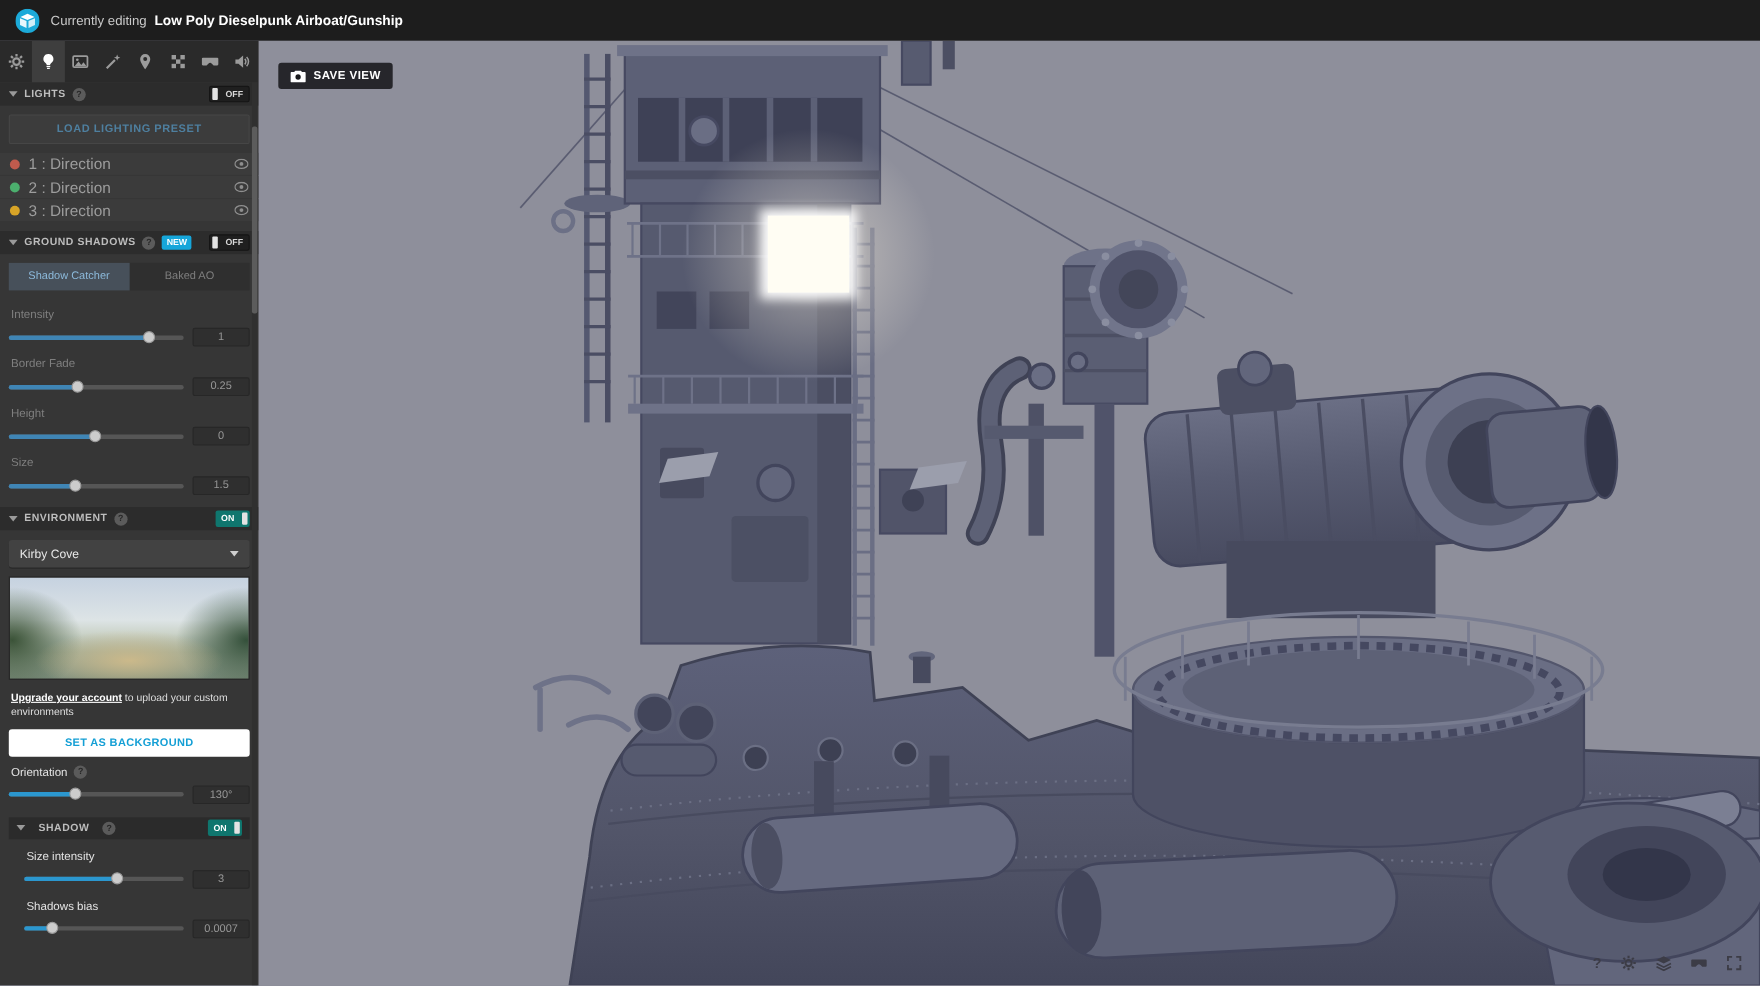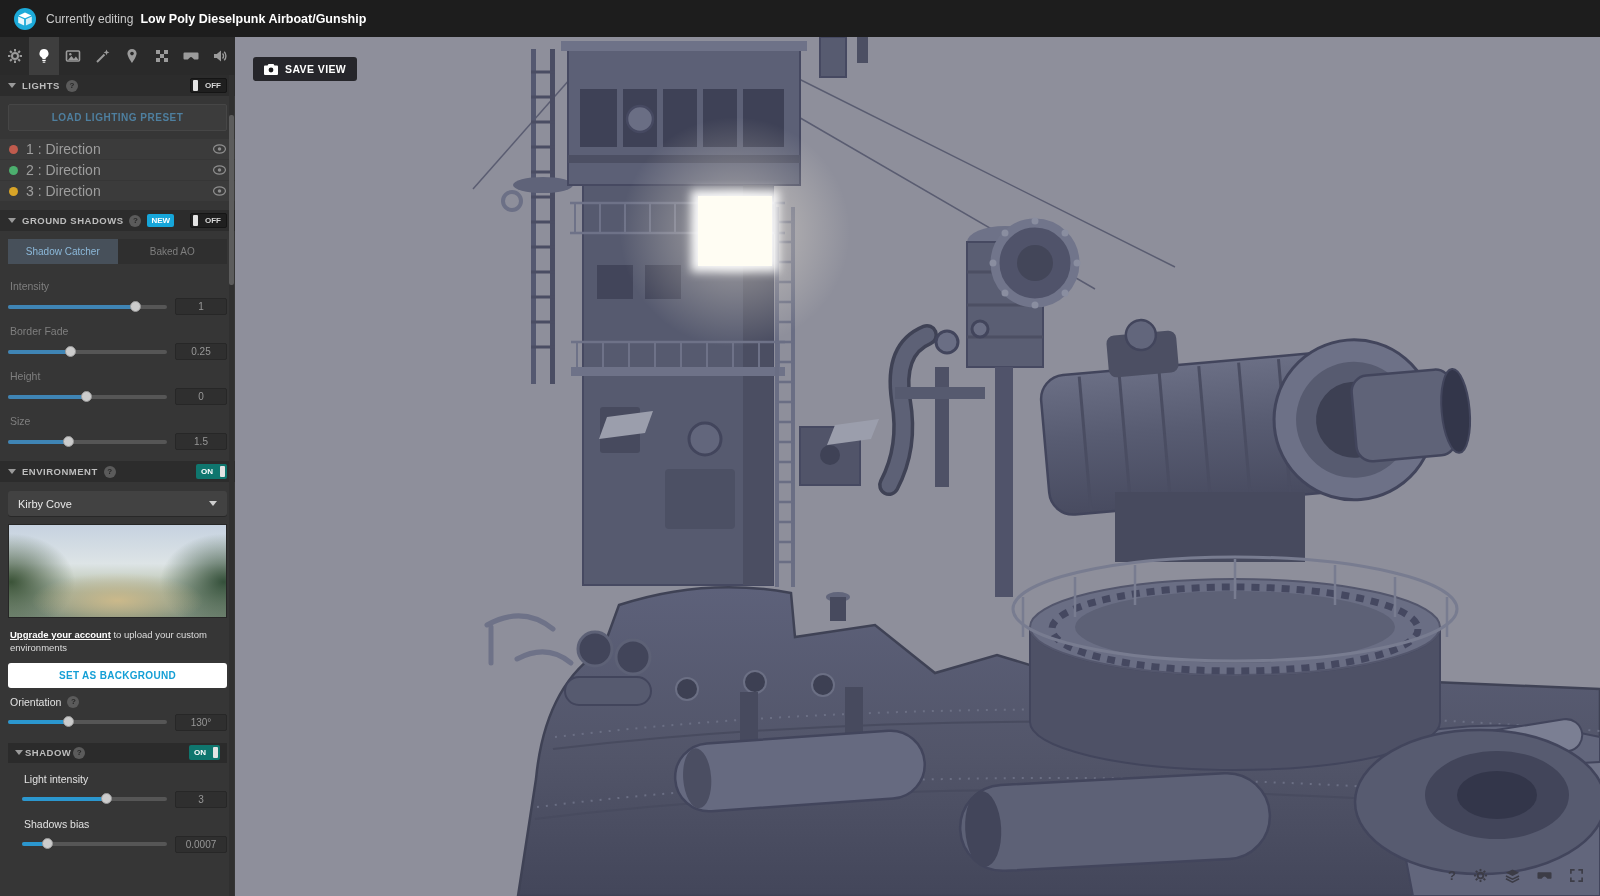--- a/index.html
+++ b/index.html
@@ -84,21 +84,21 @@
       radial-gradient(ellipse 42% 75% at 99% 62%, #34503a 0%, rgba(52,80,58,0) 70%),
       linear-gradient(to bottom, #c6d2e0 0%, #dde4e6 42%, #ccd4ca 55%, #9cab9a 74%, #7e8f7e 100%);
   }
   .upgrade-text { margin:10px 10px 8px 10px; font-size:9.5px; color:#dedede; line-height:1.4; flex:0 0 auto; }
   .upgrade-link { font-weight:bold; text-decoration:underline; color:#ffffff; cursor:pointer; }
   .setbg-btn { margin:0 8px; height:25px; background:#ffffff; border-radius:3px; color:#149fd5; font-size:10px;
                font-weight:bold; letter-spacing:.3px; display:flex; align-items:center; justify-content:center;
                cursor:pointer; flex:0 0 auto; }
 
   .sub-header { margin:10px 8px 2px 8px; height:20px; background:#2b2b2b; display:flex; align-items:center;
-                padding:0 7px; gap:2px; flex:0 0 auto; }
+                padding:0 7px; gap:12px; flex:0 0 auto; }
   .indent { margin-left:22px; }
 
   .scroll-track { position:absolute; top:38px; right:1px; width:5px; bottom:0; background:#303030; }
   .scroll-thumb { position:absolute; top:40px; right:0; width:5px; height:170px; background:#5c5c5c; border-radius:2px; cursor:grab; }
 
   
   .viewport { position:absolute; left:235px; top:37px; width:1365px; height:859px; background:#8e8f9b; overflow:hidden; }
   .model-svg { position:absolute; left:0; top:0; width:1365px; height:859px; }
 
   .save-view { position:absolute; left:18px; top:20px; display:flex; align-items:center; gap:7px;
@@ -337,21 +337,21 @@
     <span class="caret"></span>
     <span class="section-title">SHADOW</span>
     <span class="help-dot">?</span>
     <span class="toggle on">
       <span class="t-label">ON</span>
       <span class="knob"></span>
     </span>
   </div>
 
   <div class="ctl indent">
-    <div class="ctl-label bright">Light intensity</div>
+    <div class="ctl-label bright">Size intensity</div>
     <div class="ctl-row">
       <div class="slider">
         <div class="slider-fill bright" style="width: 58%;">
             <span class="slider-knob"></span>
           </div>
       </div>
       <div class="value-box">3</div>
     </div>
   </div>
   <div class="ctl indent">

